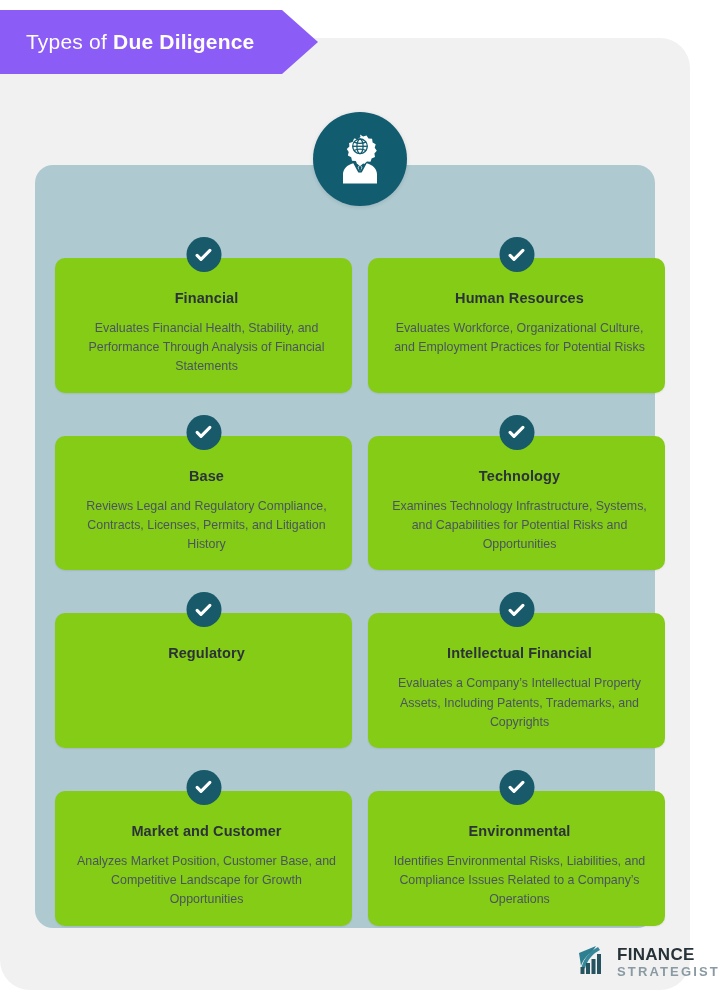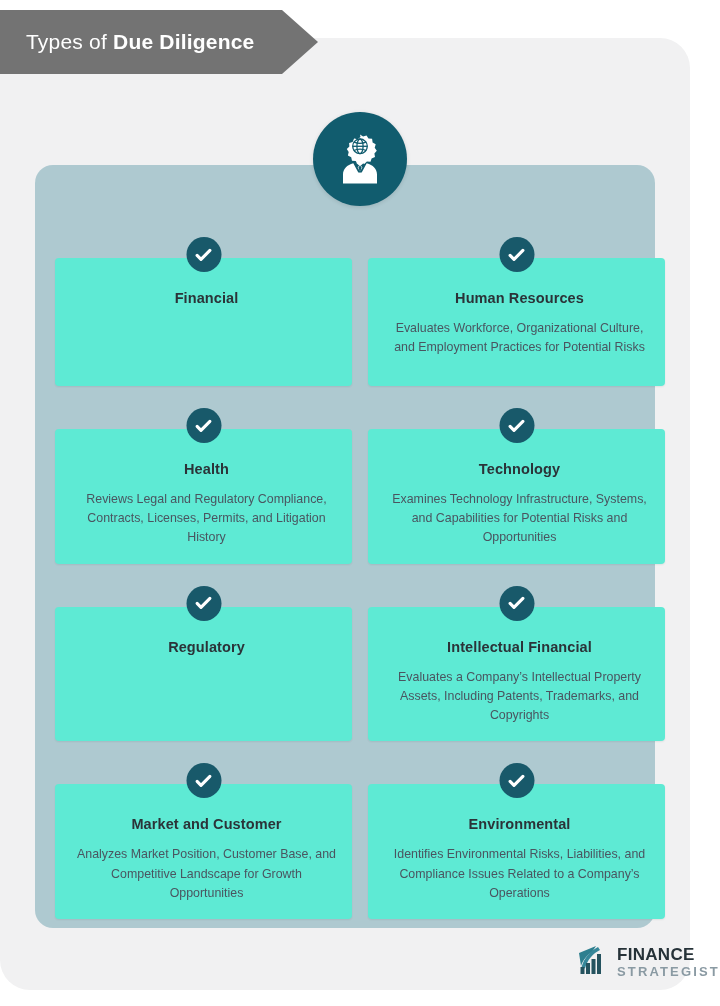--- a/index.html
+++ b/index.html
@@ -28,21 +28,21 @@
     border-radius: 0 30px 30px 30px;
   }
 
   
   .banner {
     position: absolute;
     left: 0;
     top: 10px;
     width: 318px;
     height: 64px;
-    background: #737373;
+    background: #8b5cf6;
     color: #ffffff;
     display: flex;
     align-items: center;
     z-index: 6;
     -webkit-clip-path: polygon(0 0, 282px 0, 318px 50%, 282px 100%, 0 100%);
     clip-path: polygon(0 0, 282px 0, 318px 50%, 282px 100%, 0 100%);
   }
   .banner-title {
     font-size: 21px;
     letter-spacing: .2px;
@@ -88,22 +88,22 @@
     left: 55px;
     top: 258px;
     width: 610px;
     display: grid;
     grid-template-columns: 297px 297px;
     column-gap: 16px;
     row-gap: 43px;
   }
   .card {
     position: relative;
-    background: #5eead4;
-    border-radius: 4px;
+    background: #84cc16;
+    border-radius: 10px;
     min-height: 128px;
     padding: 32px 12px 16px 18px;
     box-sizing: border-box;
     text-align: center;
     box-shadow: 0 1px 2px rgba(0,0,0,.07);
   }
   .check-badge {
     position: absolute;
     left: 50%;
     top: -21px;
@@ -201,39 +201,40 @@
 
 <div class="grid">
 
   <div class="card">
     <div class="check-badge">
       <svg width="20" height="20" viewBox="0 0 20 20" aria-hidden="true">
           <path d="M3.6 10.4l3.9 4.0 8.9-9.0" fill="none" stroke="#ffffff" stroke-width="3.1" stroke-linecap="round" stroke-linejoin="round"></path>
         </svg>
     </div>
     <p class="card-title">Financial</p>
+    <p class="card-desc">Evaluates Financial Health, Stability, and Performance Through Analysis of Financial Statements</p>
   </div>
 
   <div class="card">
     <div class="check-badge">
       <svg width="20" height="20" viewBox="0 0 20 20" aria-hidden="true">
           <path d="M3.6 10.4l3.9 4.0 8.9-9.0" fill="none" stroke="#ffffff" stroke-width="3.1" stroke-linecap="round" stroke-linejoin="round"></path>
         </svg>
     </div>
     <p class="card-title">Human Resources</p>
     <p class="card-desc">Evaluates Workforce, Organizational Culture, and Employment Practices for Potential Risks</p>
   </div>
 
   <div class="card">
     <div class="check-badge">
       <svg width="20" height="20" viewBox="0 0 20 20" aria-hidden="true">
           <path d="M3.6 10.4l3.9 4.0 8.9-9.0" fill="none" stroke="#ffffff" stroke-width="3.1" stroke-linecap="round" stroke-linejoin="round"></path>
         </svg>
     </div>
-    <p class="card-title">Health</p>
+    <p class="card-title">Base</p>
     <p class="card-desc">Reviews Legal and Regulatory Compliance, Contracts, Licenses, Permits, and Litigation History</p>
   </div>
 
   <div class="card">
     <div class="check-badge">
       <svg width="20" height="20" viewBox="0 0 20 20" aria-hidden="true">
           <path d="M3.6 10.4l3.9 4.0 8.9-9.0" fill="none" stroke="#ffffff" stroke-width="3.1" stroke-linecap="round" stroke-linejoin="round"></path>
         </svg>
     </div>
     <p class="card-title">Technology</p>

